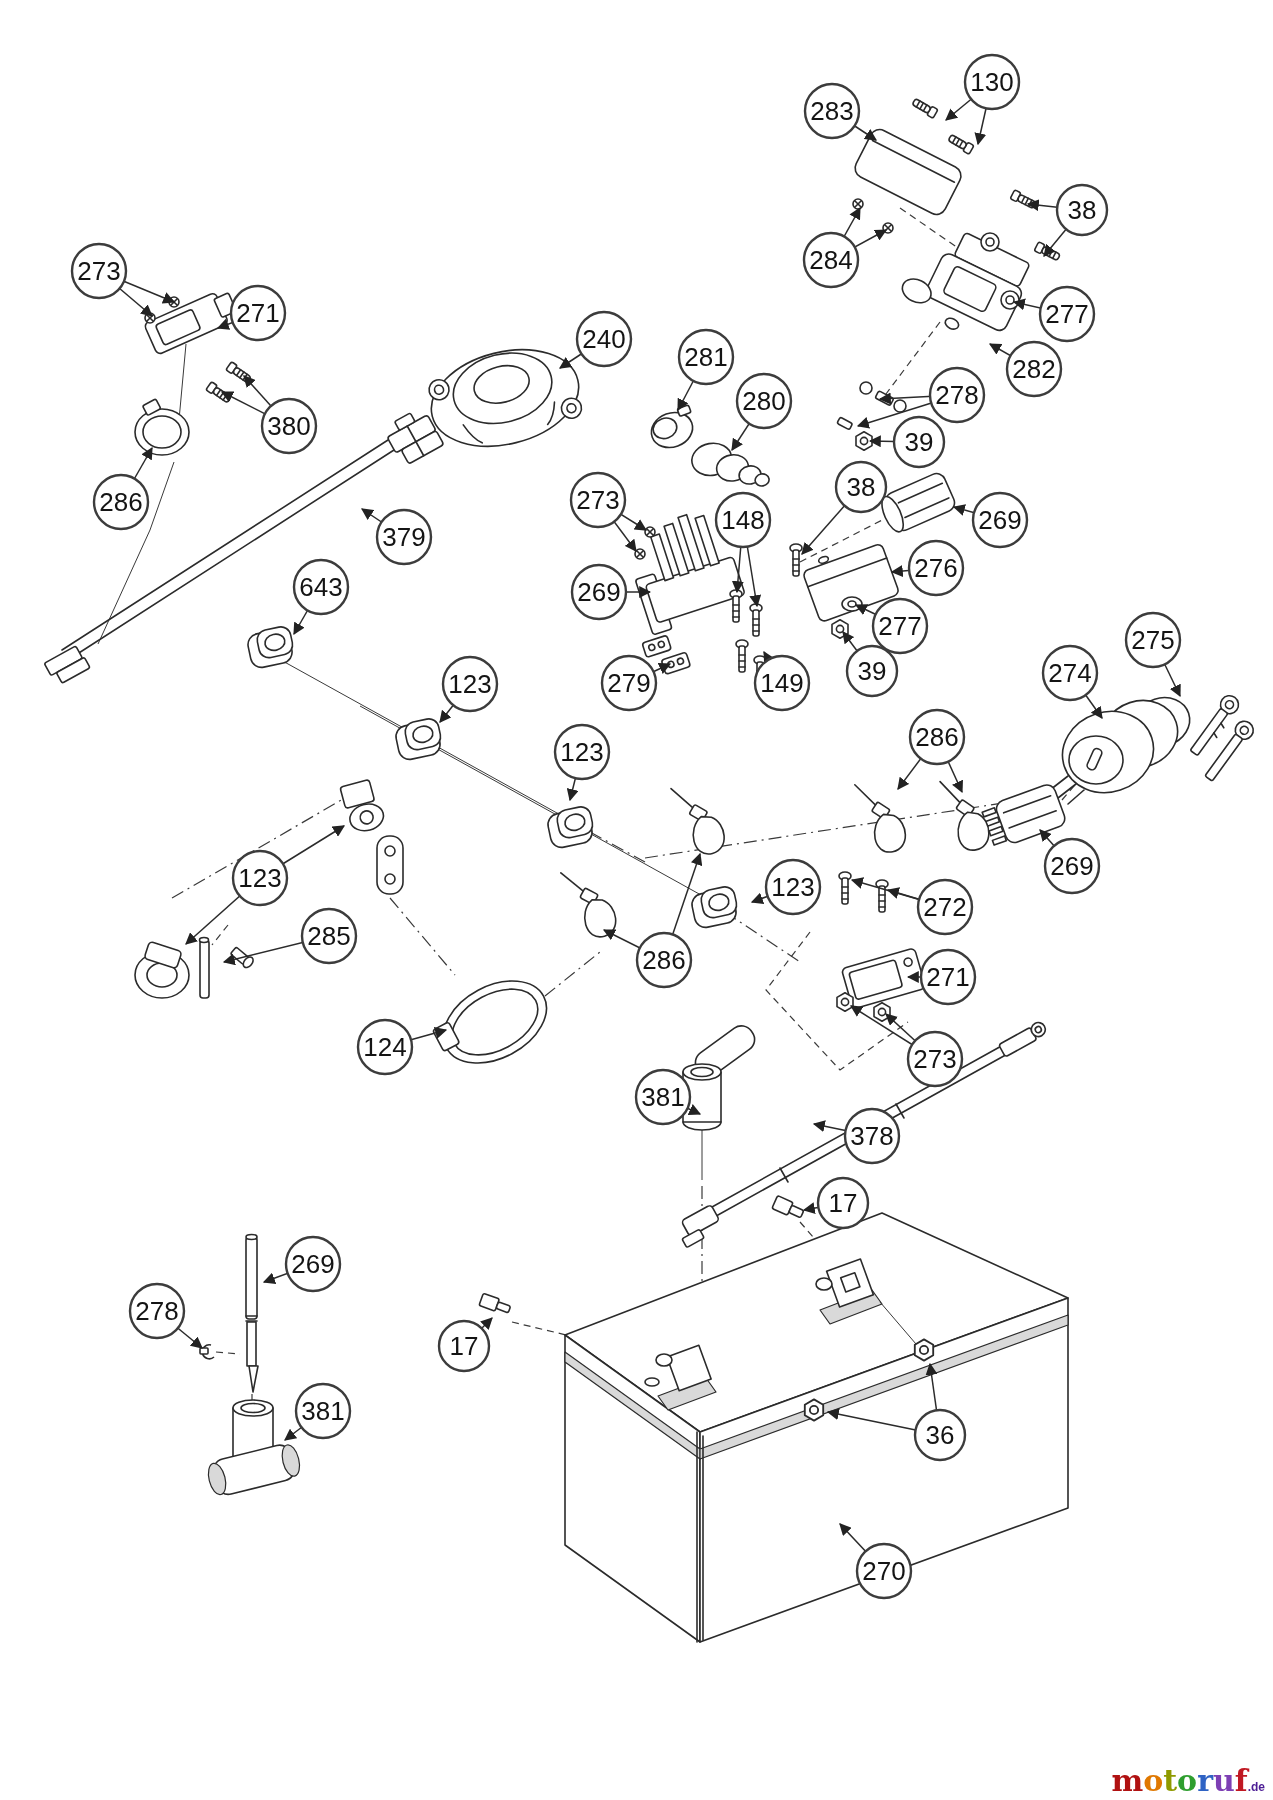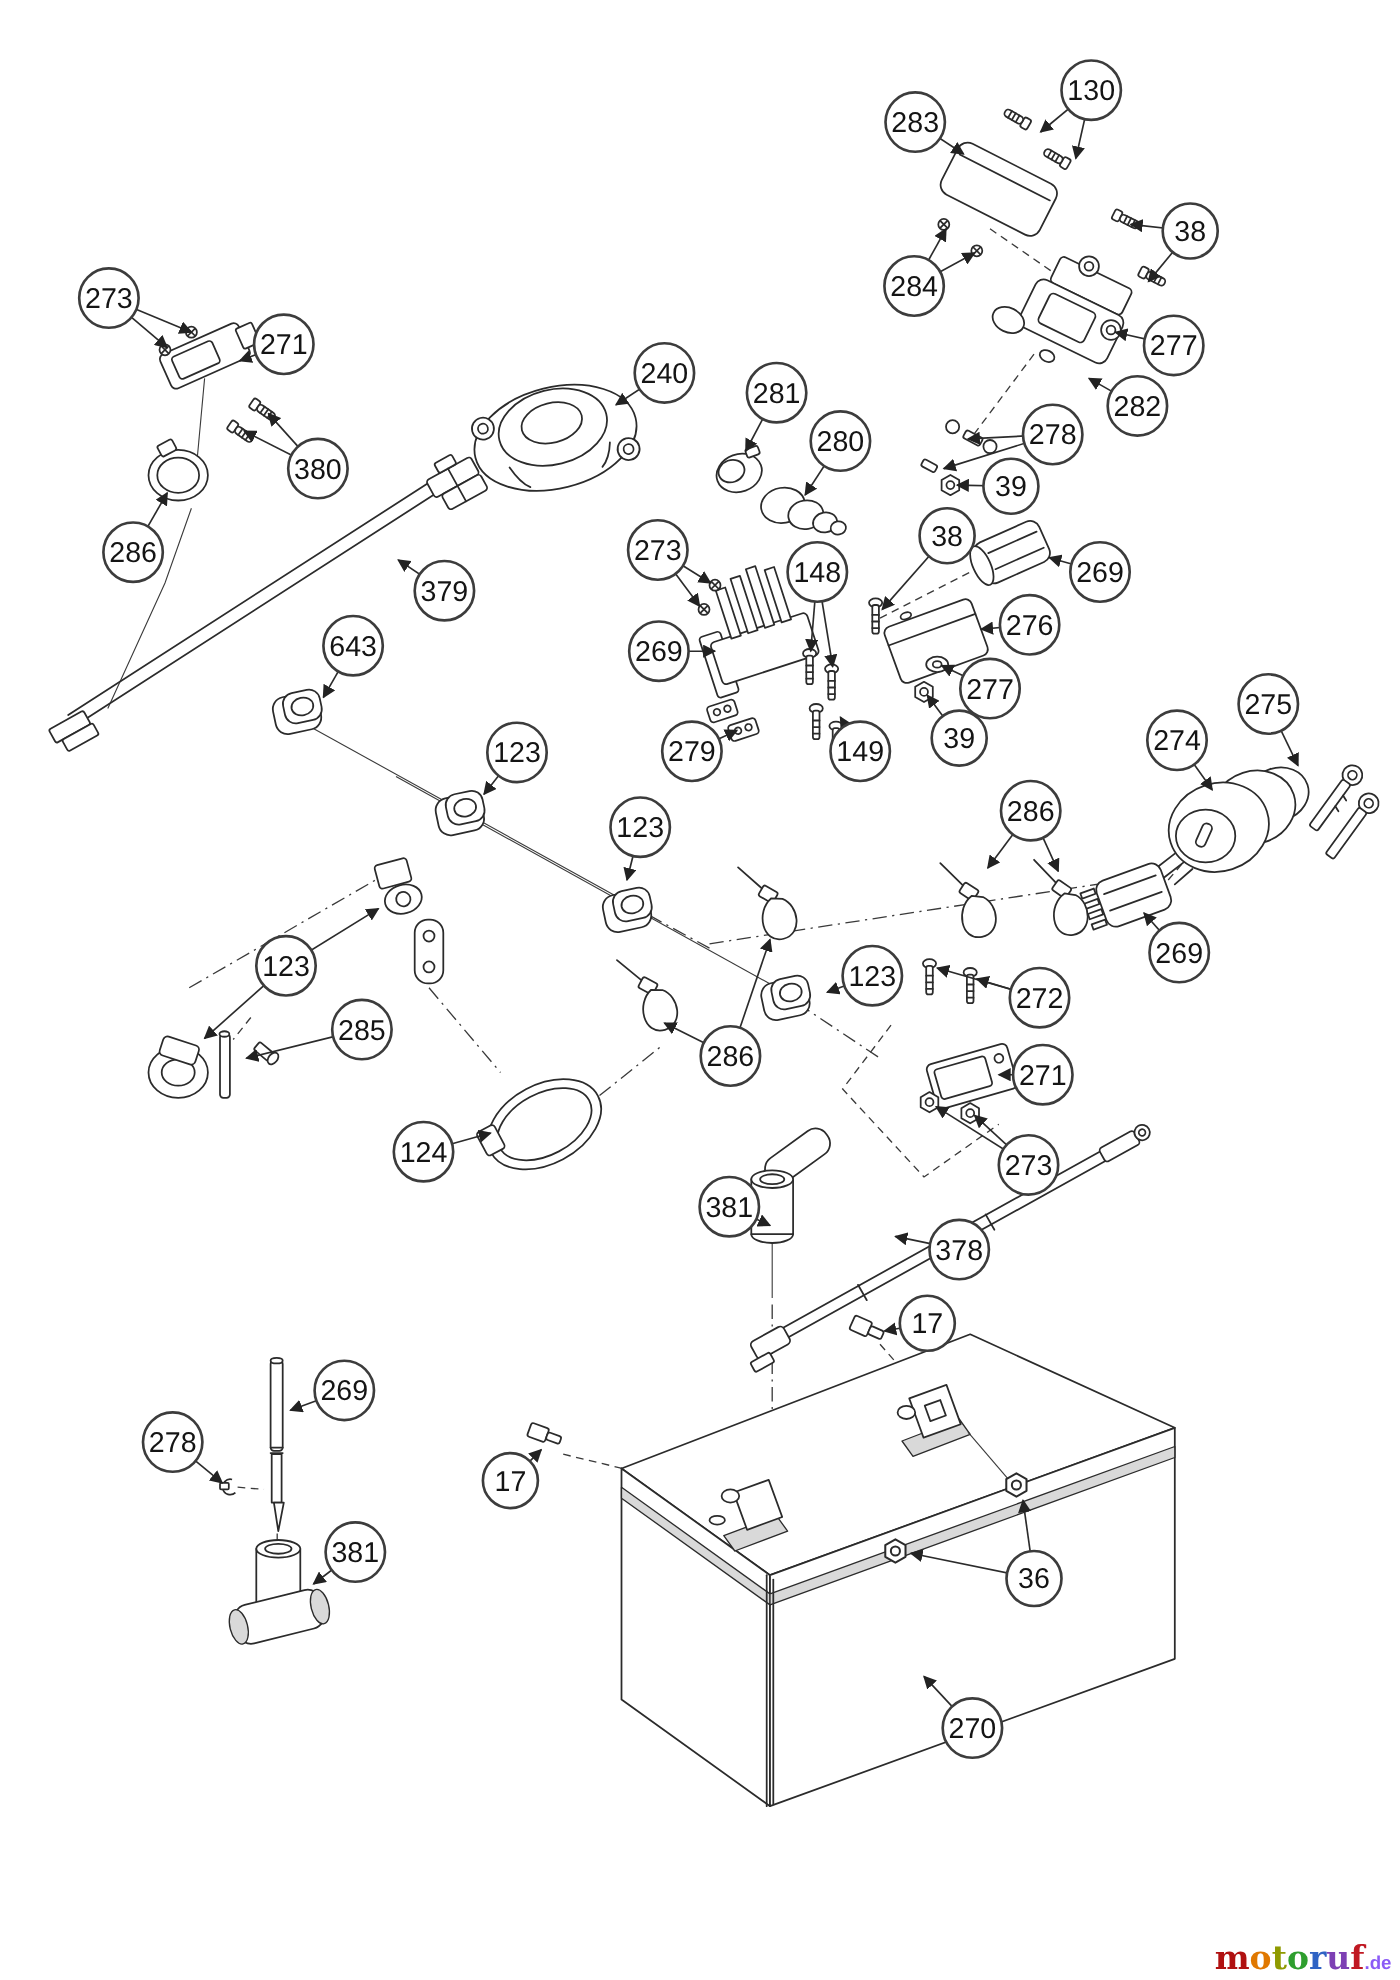--- a/index.html
+++ b/index.html
@@ -15,21 +15,21 @@
   .dashdot{stroke:#3a3a3a;stroke-width:1.2;fill:none;stroke-dasharray:13 5 2 5;}
   .leader{stroke:#2b2b2b;stroke-width:1.5;fill:none;marker-end:url(#arr);}
   .co circle{fill:#ffffff;stroke:#3c3c3c;stroke-width:2.4;}
   .co text{font:26px "Liberation Sans", sans-serif;fill:#141414;text-anchor:middle;}
   .logo{position:absolute;right:8px;bottom:4px;font-family:"DejaVu Serif", serif;
         font-weight:bold;font-size:30px;line-height:1;}
   .logo span{display:inline-block;}
   .logo .l0{color:#b01111}.logo .l1{color:#e07800}.logo .l2{color:#8f9a00}
   .logo .l3{color:#2e9e2e}.logo .l4{color:#2f63c4}.logo .l5{color:#7d3fb4}
   .logo .l6{color:#c01822}
-  .logo .lde{color:#8b5cf6;font-size:17px;font-family:"Liberation Sans",sans-serif;font-weight:bold;}
+  .logo .lde{color:#4c1d95;font-size:12px;font-family:"Liberation Sans",sans-serif;font-weight:bold;}
 </style>
 </head>
 <body>
 
 <div id="stage">
 <svg width="1273" height="1800" viewBox="0 0 1273 1800">
   <defs>
     <marker id="arr" viewBox="0 0 10 10" refX="9" refY="5" markerWidth="8" markerHeight="8" orient="auto-start-reverse">
       <path d="M0,0 L10,5 L0,10 Z" fill="#222"></path>
     </marker>

